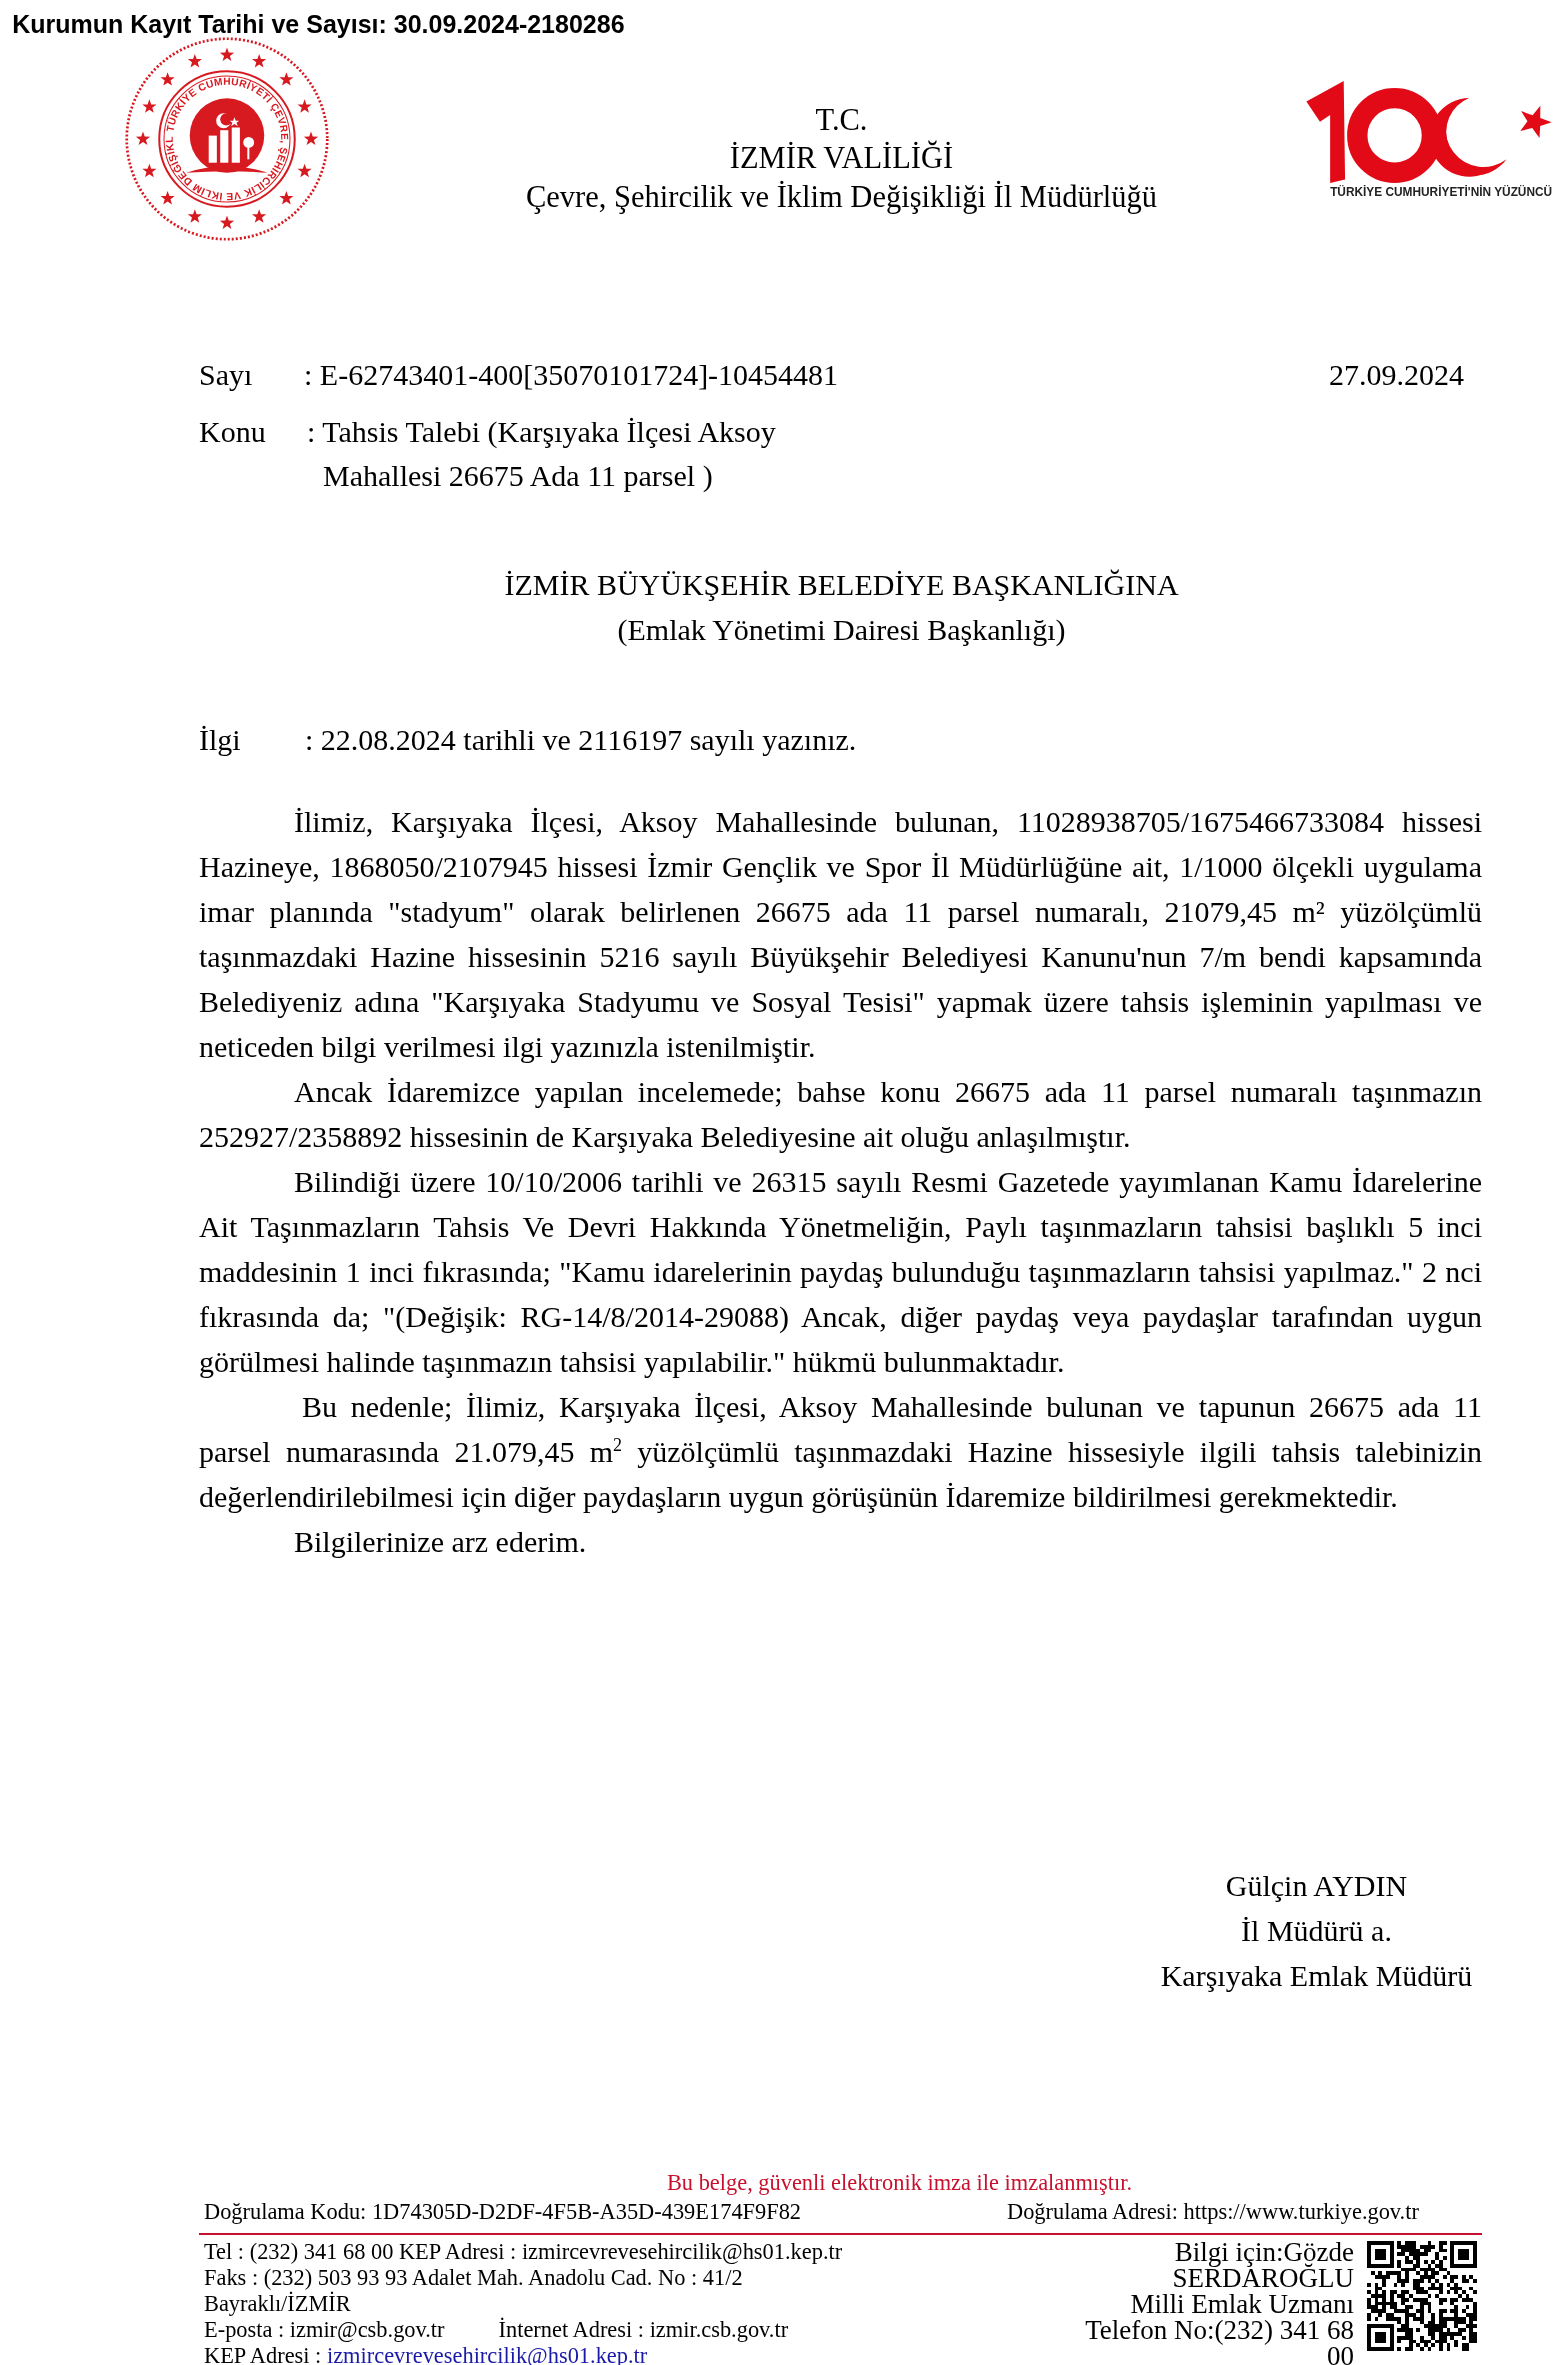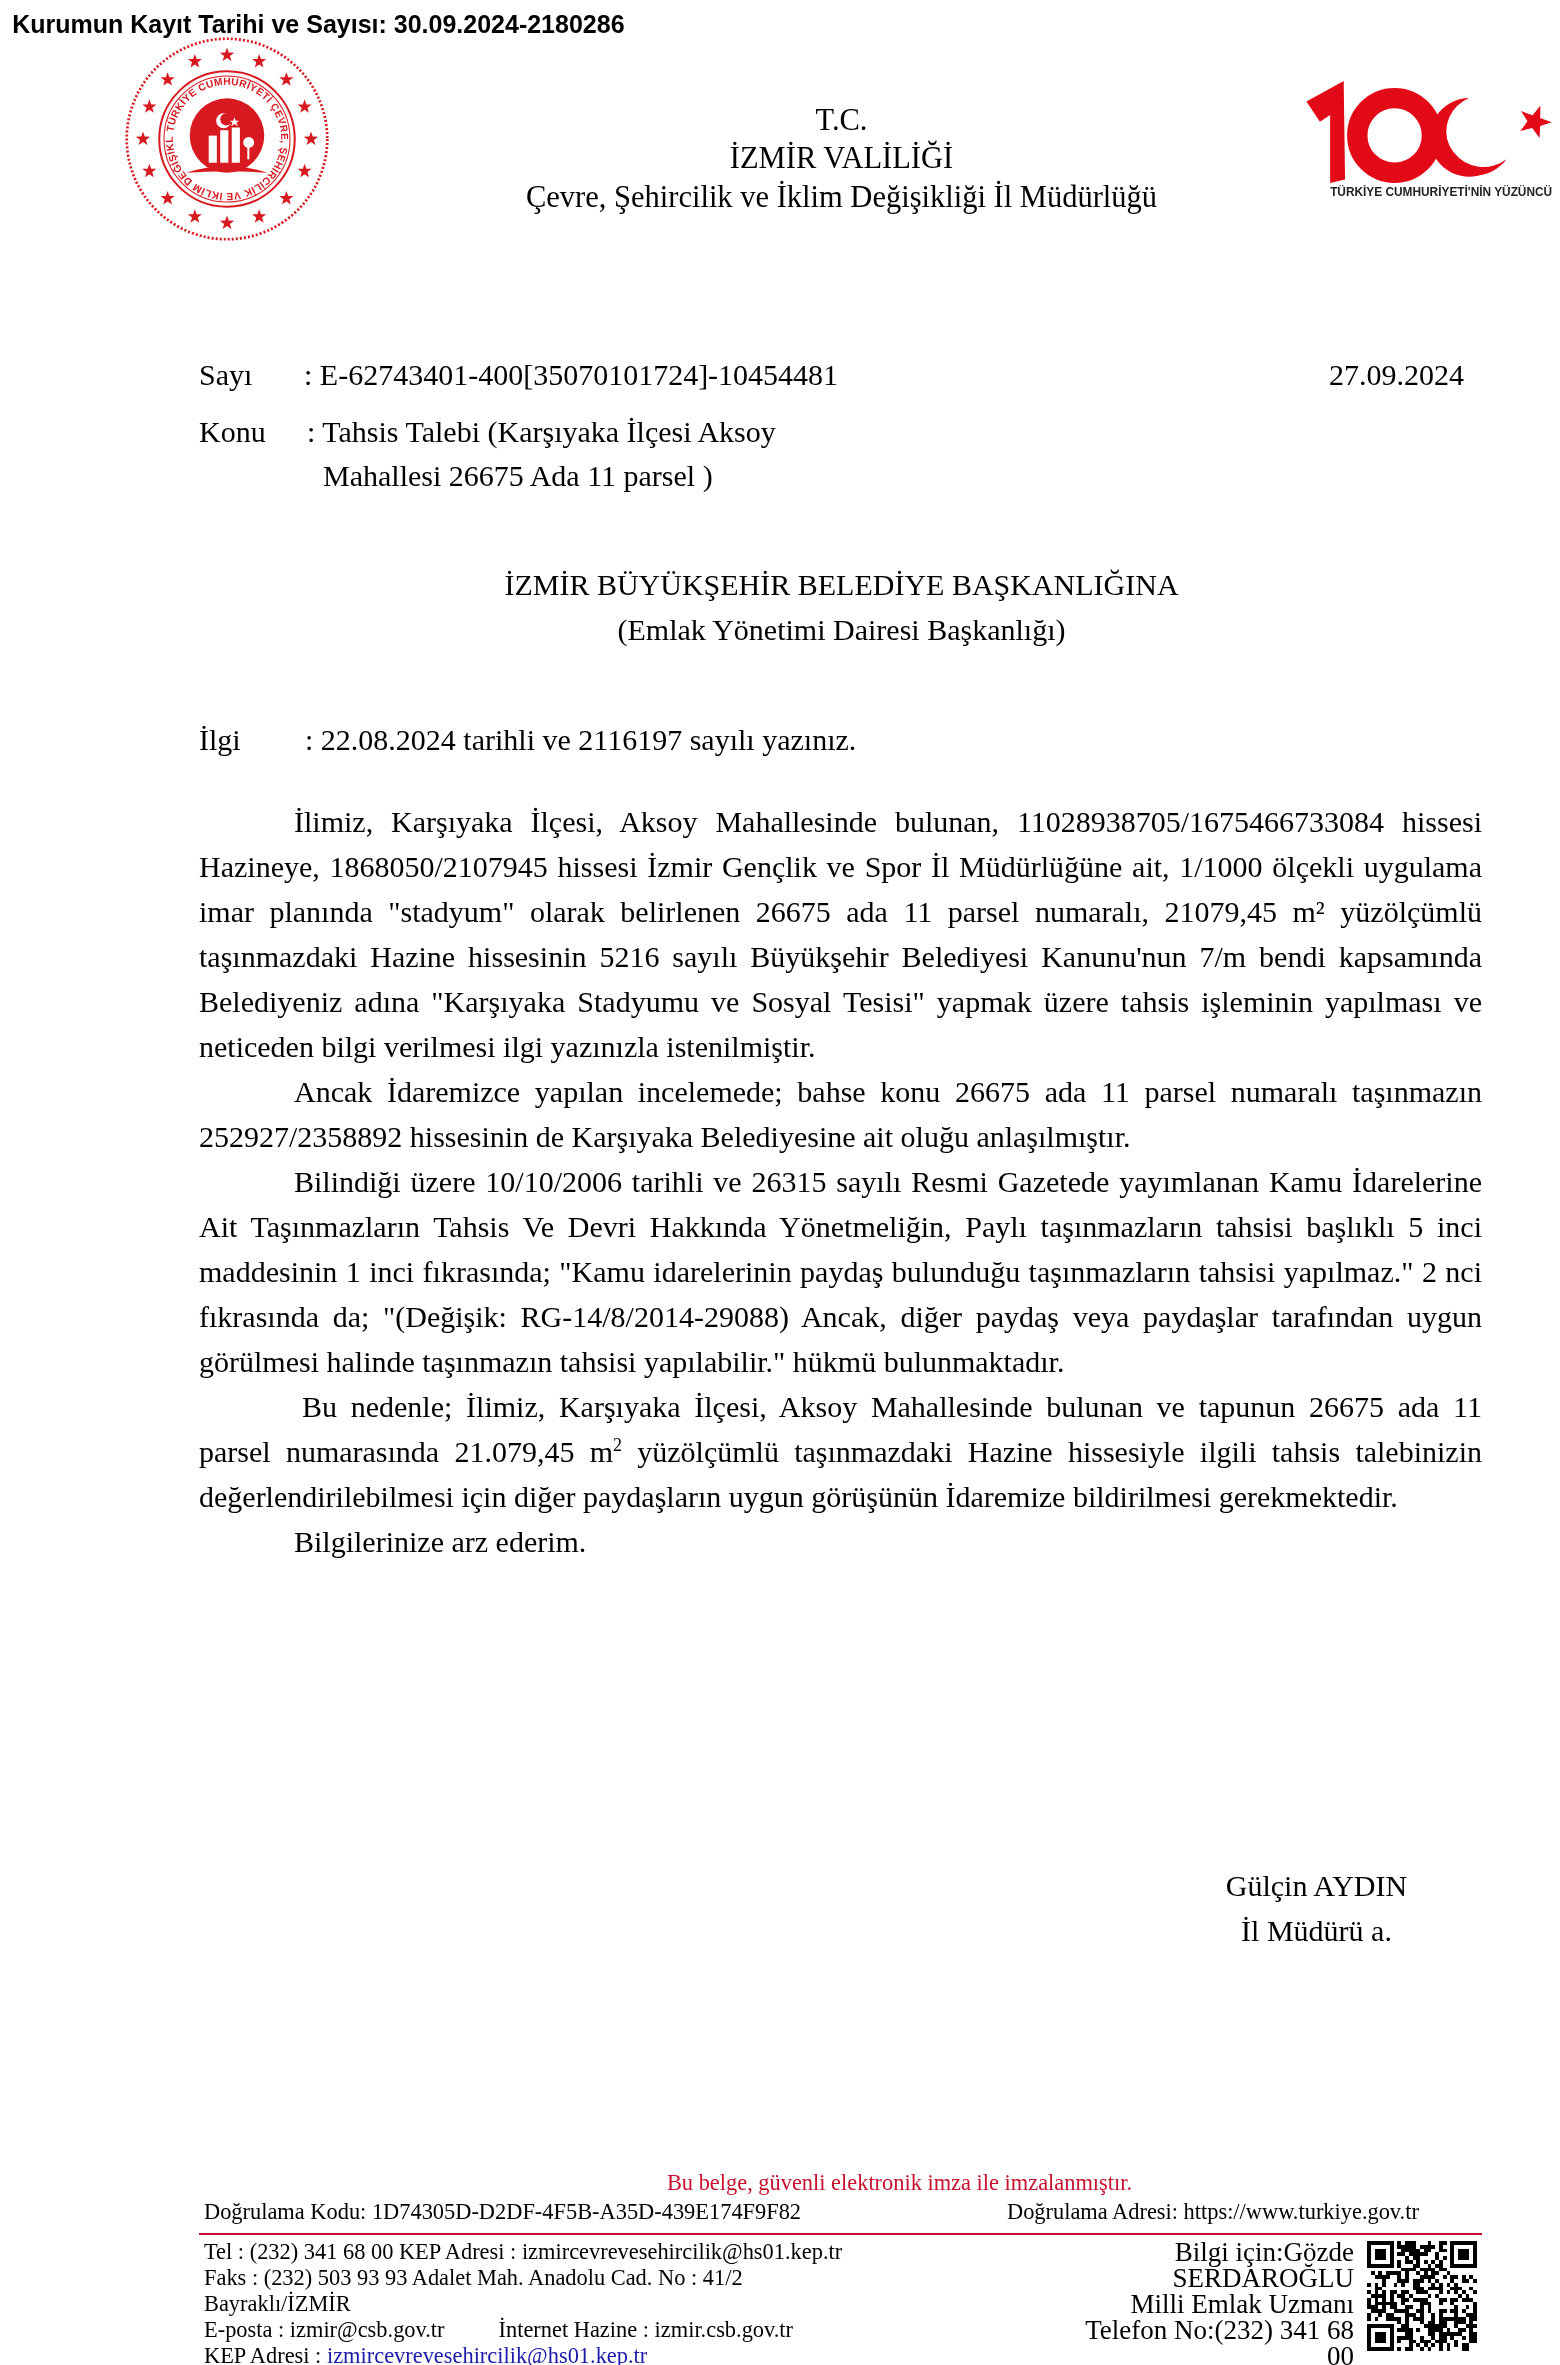--- a/index.html
+++ b/index.html
@@ -106,33 +106,34 @@
   <p>İlimiz, Karşıyaka İlçesi, Aksoy Mahallesinde bulunan, 11028938705/1675466733084 hissesi Hazineye, 1868050/2107945 hissesi İzmir Gençlik ve Spor İl Müdürlüğüne ait, 1/1000 ölçekli uygulama imar planında "stadyum" olarak belirlenen 26675 ada 11 parsel numaralı, 21079,45 m² yüzölçümlü taşınmazdaki Hazine hissesinin 5216 sayılı Büyükşehir Belediyesi Kanunu'nun 7/m bendi kapsamında Belediyeniz adına "Karşıyaka Stadyumu ve Sosyal Tesisi" yapmak üzere tahsis işleminin yapılması ve neticeden bilgi verilmesi ilgi yazınızla istenilmiştir.</p>
   <p>Ancak İdaremizce yapılan incelemede; bahse konu 26675 ada 11 parsel numaralı taşınmazın 252927/2358892 hissesinin de Karşıyaka Belediyesine ait oluğu anlaşılmıştır.</p>
   <p>Bilindiği üzere 10/10/2006 tarihli ve 26315 sayılı Resmi Gazetede yayımlanan Kamu İdarelerine Ait Taşınmazların Tahsis Ve Devri Hakkında Yönetmeliğin, Paylı taşınmazların tahsisi başlıklı 5 inci maddesinin 1 inci fıkrasında; "Kamu idarelerinin paydaş bulunduğu taşınmazların tahsisi yapılmaz." 2 nci fıkrasında da; "(Değişik: RG-14/8/2014-29088) Ancak, diğer paydaş veya paydaşlar tarafından uygun görülmesi halinde taşınmazın tahsisi yapılabilir." hükmü bulunmaktadır.</p>
   <p style="text-indent:103px;"><span>Bu nedenle; İlimiz, Karşıyaka İlçesi, Aksoy Mahallesinde bulunan ve tapunun 26675 ada 11 parsel numarasında 21.079,45 m</span><sup>2</sup><span> yüzölçümlü taşınmazdaki Hazine hissesiyle ilgili tahsis talebinizin değerlendirilebilmesi için diğer paydaşların uygun görüşünün İdaremize bildirilmesi gerekmektedir.</span></p>
   <p>Bilgilerinize arz ederim.</p>
 </div>
 
 <div class="abs sig">
   <div>Gülçin AYDIN</div>
   <div>İl Müdürü a.</div>
+  <div>Karşıyaka Emlak Müdürü</div>
 </div>
 
 <div class="abs footer-red" style="left:119px; width:1561px;">Bu belge, güvenli elektronik imza ile imzalanmıştır.</div>
 <div class="abs verify" style="left:204px;">Doğrulama Kodu: 1D74305D-D2DF-4F5B-A35D-439E174F9F82</div>
 <div class="abs verify" style="left:1007px;">Doğrulama Adresi: https://www.turkiye.gov.tr</div>
 <div class="abs redline"></div>
 
 <div class="abs contact">
   <div>Tel : (232) 341 68 00 KEP Adresi : izmircevrevesehircilik@hs01.kep.tr</div>
   <div>Faks : (232) 503 93 93 Adalet Mah. Anadolu Cad. No : 41/2</div>
   <div>Bayraklı/İZMİR</div>
   <div>
-    <span>E-posta : izmir@csb.gov.tr</span><span style="display:inline-block; width:54px;"></span><span>İnternet Hazine : izmir.csb.gov.tr</span>
+    <span>E-posta : izmir@csb.gov.tr</span><span style="display:inline-block; width:54px;"></span><span>İnternet Adresi : izmir.csb.gov.tr</span>
   </div>
   <div>
     <span>KEP Adresi : </span><span class="link">izmircevrevesehircilik@hs01.kep.tr</span>
   </div>
 </div>
 
 <div class="abs info">
   <div>Bilgi için:Gözde</div>
   <div>SERDAROĞLU</div>
   <div>Milli Emlak Uzmanı</div>

